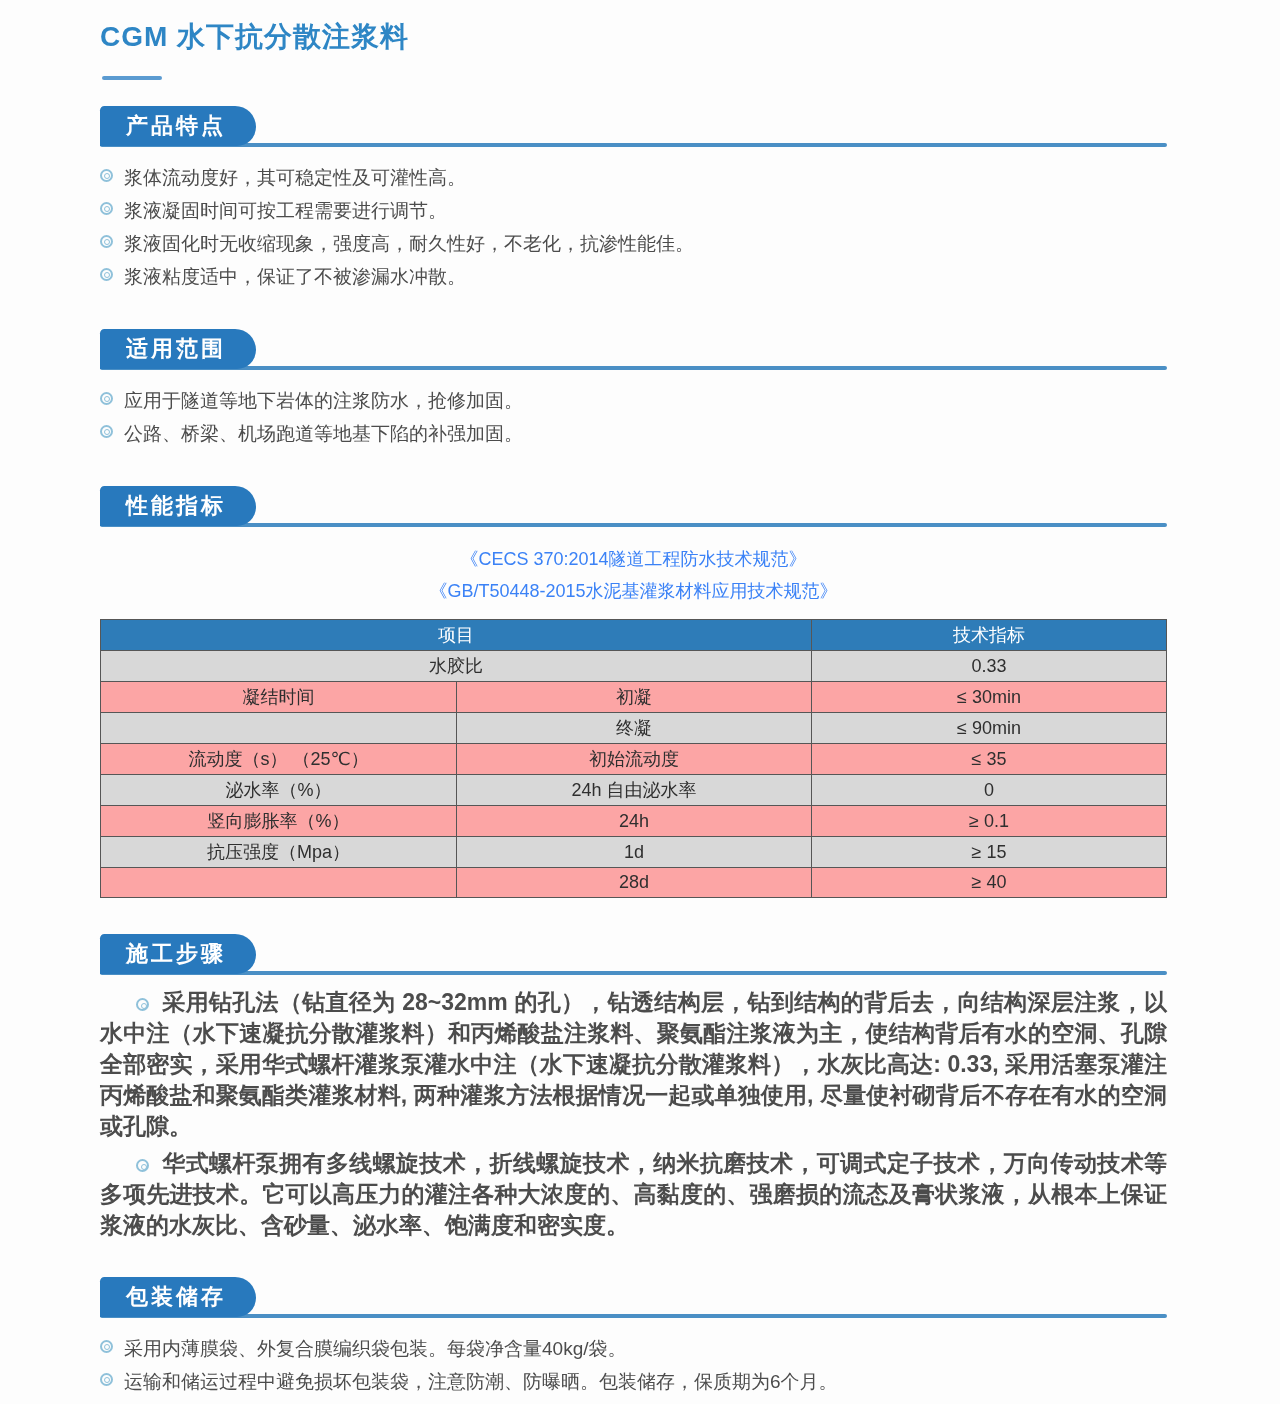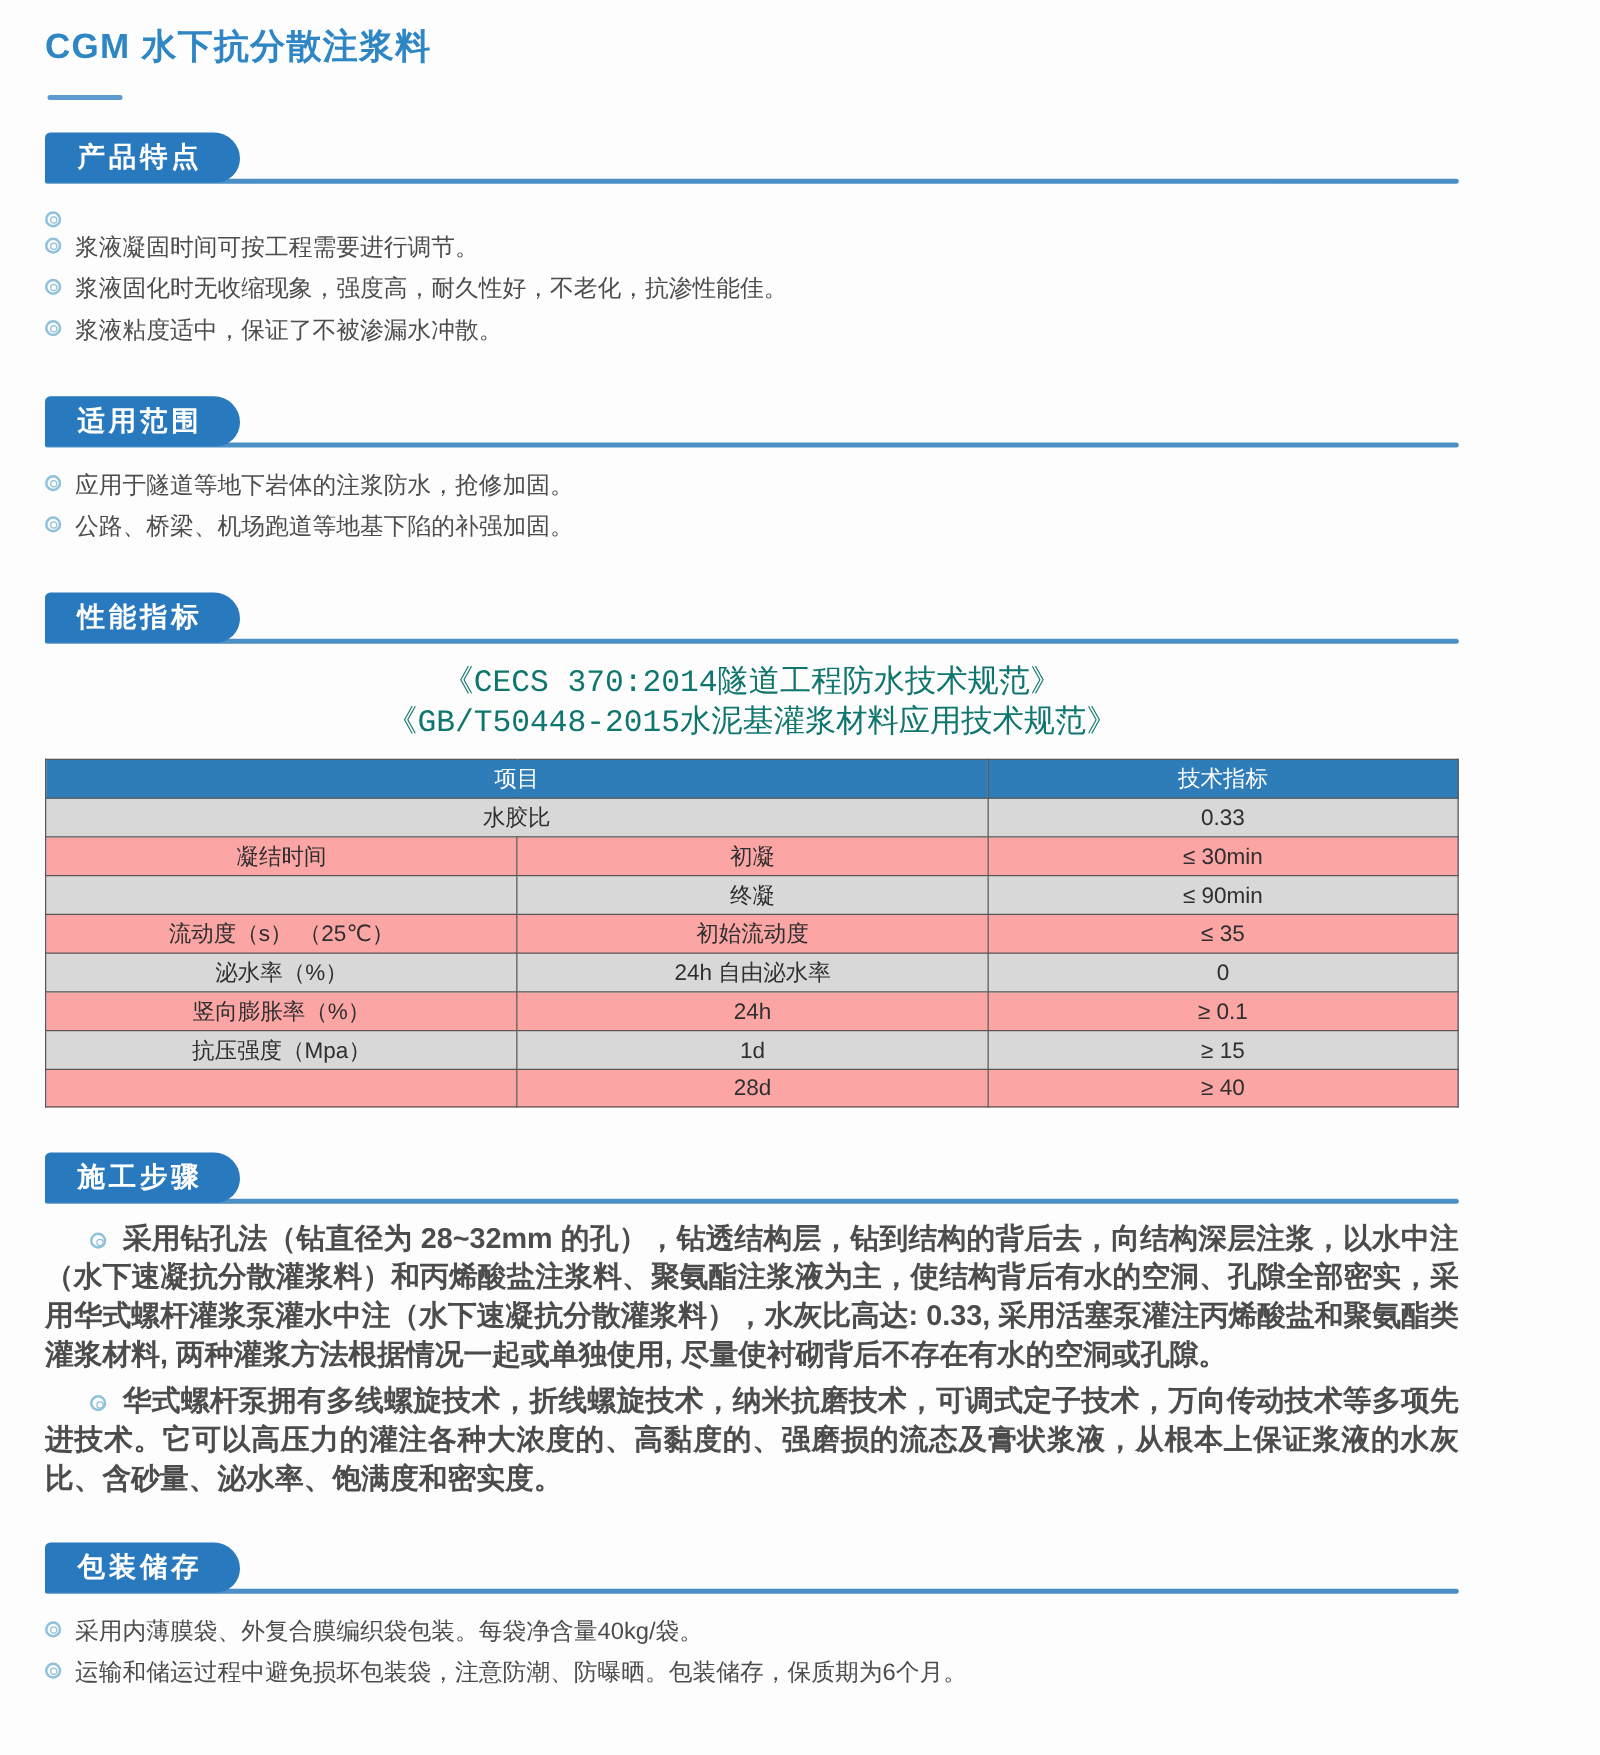--- a/index.html
+++ b/index.html
@@ -8,21 +8,21 @@
     width: 1280px;
     height: 1404px;
     background: #fdfdfd;
     font-family: "Liberation Sans", "DejaVu Sans", sans-serif;
     color: #4a4a4a;
     overflow: hidden;
   }
   .page {
     width: 1280px;
     height: 1404px;
-    padding: 14px 113px 8px 36px;
+    padding: 14px 113px 8px 100px;
   }
 
   
   .page-title {
     margin: 4px 0 0;
     font-size: 28px;
     font-weight: bold;
     letter-spacing: 1px;
     color: #2e86c5;
   }
@@ -86,24 +86,23 @@
     width: 4px;
     height: 4px;
     border: 1.5px solid #8fc1da;
     border-radius: 50%;
   }
 
   
   .standards {
     margin-top: 16px;
     text-align: center;
-    font-size: 25px;
+    font-size: 18px;
     line-height: 32px;
-    color: #0f766e;
-    font-family: Liberation Mono, monospace;
+    color: #3b82f6;
   }
 
   
   table.perf {
     width: 100%;
     border-collapse: collapse;
     margin-top: 12px;
     font-size: 18px;
     color: #2f2f2f;
     table-layout: fixed;
@@ -165,20 +164,21 @@
   <div class="title-underline"></div>
 
   <section class="first">
     <div class="sec-head">
       <span class="badge">产品特点</span>
       <div class="sec-line"></div>
     </div>
     <ul class="bullets">
       <li>
           <span class="ring"></span>
+          <span>浆体流动度好，其可稳定性及可灌性高。</span>
         </li>
       <li>
           <span class="ring"></span>
           <span>浆液凝固时间可按工程需要进行调节。</span>
         </li>
       <li>
           <span class="ring"></span>
           <span>浆液固化时无收缩现象，强度高，耐久性好，不老化，抗渗性能佳。</span>
         </li>
       <li>

